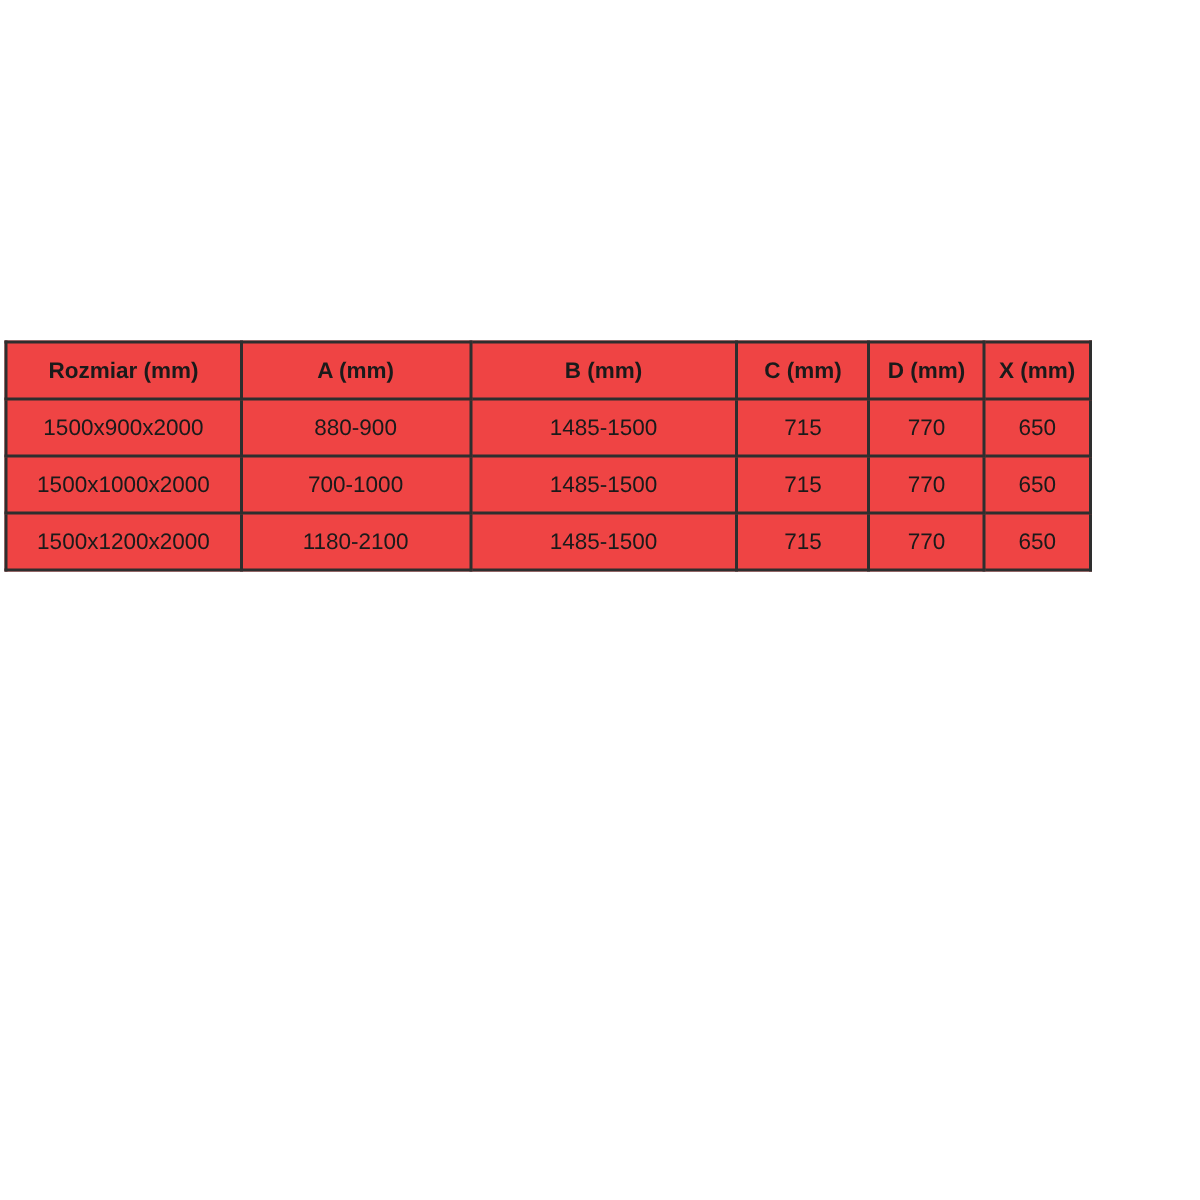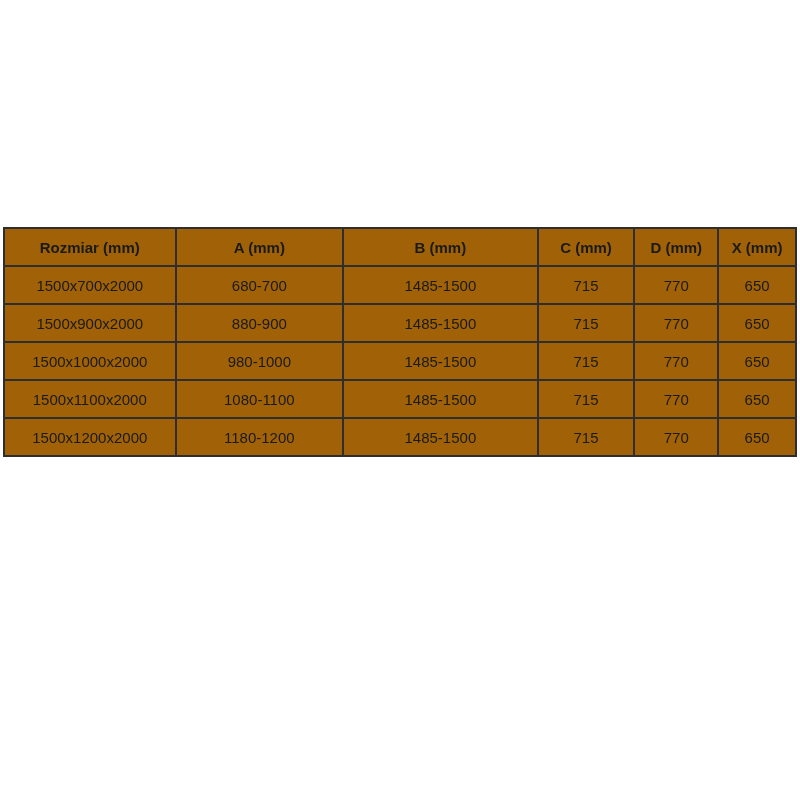--- a/index.html
+++ b/index.html
@@ -13,24 +13,24 @@
     position: relative;
     width: 800px;
     height: 800px;
     background: #ffffff;
     overflow: hidden;
   }
   table.dim-table {
     position: absolute;
     left: 3px;
     top: 227px;
-    width: 794px;
+    width: 725px;
     border-collapse: collapse;
     table-layout: fixed;
-    background: #a16207;
+    background: #ef4444;
   }
   table.dim-table th,
   table.dim-table td {
     border: 2px solid #2e2e2e;
     text-align: center;
     vertical-align: middle;
     height: 38px;
     font-size: 15px;
     color: #1a1a1a;
     white-space: nowrap;
@@ -65,54 +65,38 @@
           <th>Rozmiar (mm)</th>
           <th>A (mm)</th>
           <th>B (mm)</th>
           <th>C (mm)</th>
           <th>D (mm)</th>
           <th>X (mm)</th>
         </tr>
     </thead>
     <tbody>
         <tr>
-          <td>1500x700x2000</td>
-          <td>680-700</td>
-          <td>1485-1500</td>
-          <td>715</td>
-          <td>770</td>
-          <td>650</td>
-        </tr>
-        <tr>
           <td>1500x900x2000</td>
           <td>880-900</td>
           <td>1485-1500</td>
           <td>715</td>
           <td>770</td>
           <td>650</td>
         </tr>
         <tr>
           <td>1500x1000x2000</td>
-          <td>980-1000</td>
-          <td>1485-1500</td>
-          <td>715</td>
-          <td>770</td>
-          <td>650</td>
-        </tr>
-        <tr>
-          <td>1500x1100x2000</td>
-          <td>1080-1100</td>
+          <td>700-1000</td>
           <td>1485-1500</td>
           <td>715</td>
           <td>770</td>
           <td>650</td>
         </tr>
         <tr>
           <td>1500x1200x2000</td>
-          <td>1180-1200</td>
+          <td>1180-2100</td>
           <td>1485-1500</td>
           <td>715</td>
           <td>770</td>
           <td>650</td>
         </tr>
       </tbody>
   </table>
 </div>
 
 </body></html>

